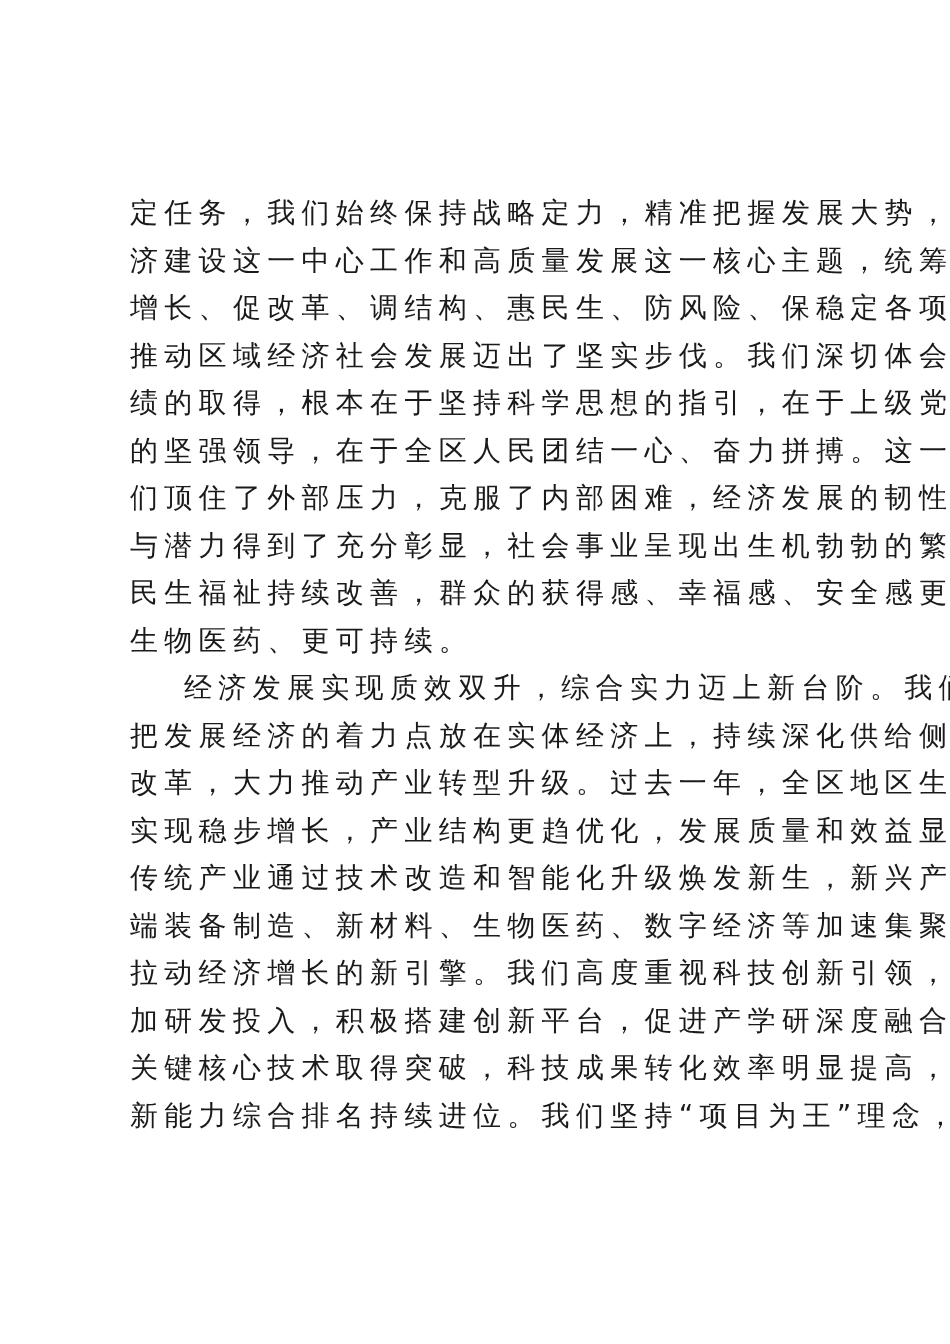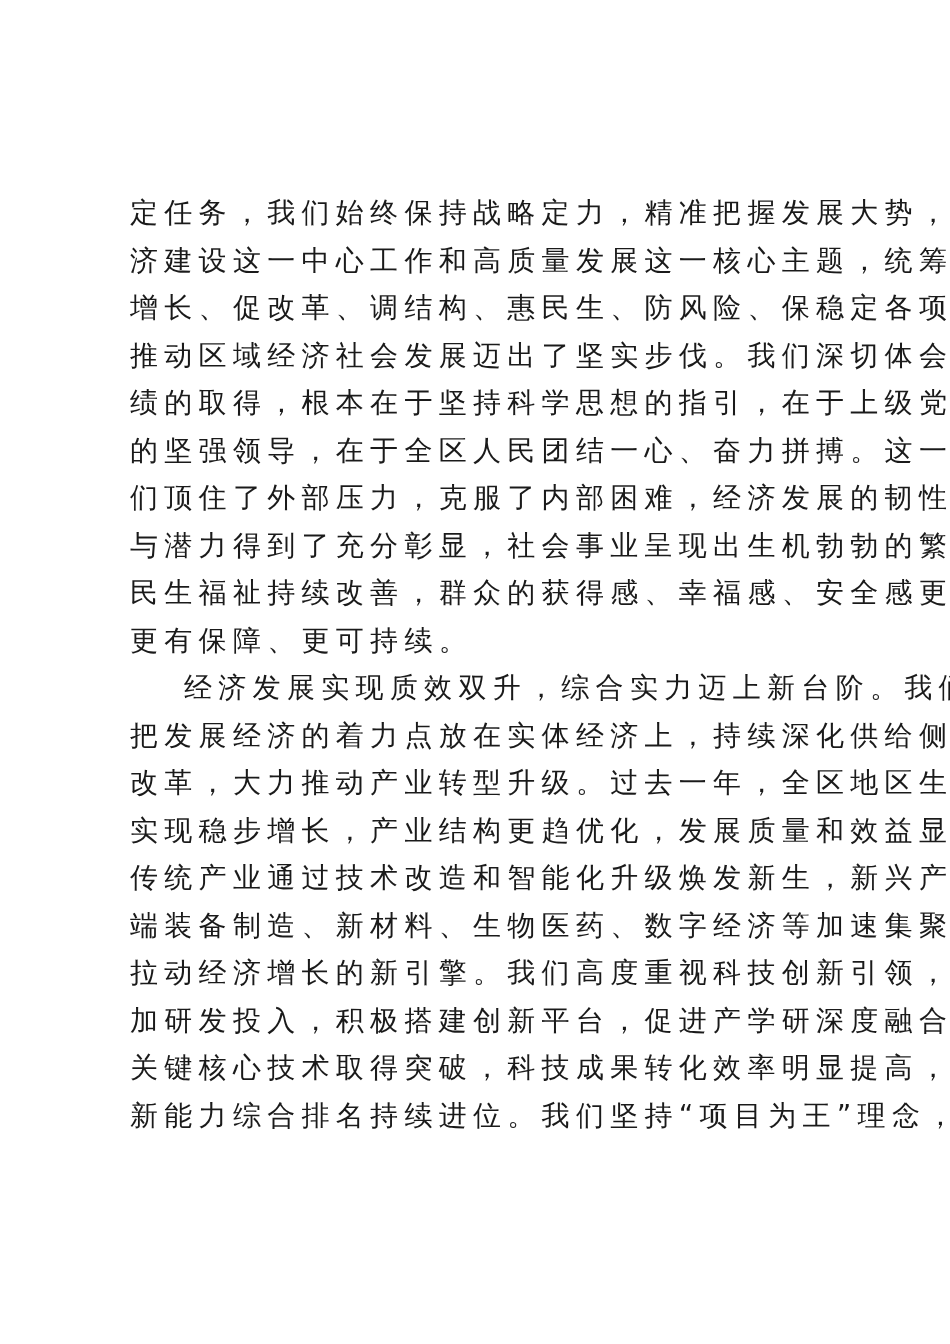--- a/index.html
+++ b/index.html
@@ -49,21 +49,21 @@
     <div class="paragraph">
       <span class="line">定任务，我们始终保持战略定力，精准把握发展大势，聚焦经</span>
       <span class="line">济建设这一中心工作和高质量发展这一核心主题，统筹推进稳</span>
       <span class="line">增长、促改革、调结构、惠民生、防风险、保稳定各项工作，</span>
       <span class="line">推动区域经济社会发展迈出了坚实步伐。我们深切体会到，成</span>
       <span class="line">绩的取得，根本在于坚持科学思想的指引，在于上级党委政府</span>
       <span class="line">的坚强领导，在于全区人民团结一心、奋力拼搏。这一年，我</span>
       <span class="line">们顶住了外部压力，克服了内部困难，经济发展的韧性、活力</span>
       <span class="line">与潜力得到了充分彰显，社会事业呈现出生机勃勃的繁荣景象，</span>
       <span class="line">民生福祉持续改善，群众的获得感、幸福感、安全感更加充实、</span>
-      <span class="line">更有保障、更可持续。</span>
+      <span class="line">生物医药、更可持续。</span>
     </div>
 
     <div class="paragraph">
       <span class="line indent">经济发展实现质效双升，综合实力迈上新台阶。我们坚持</span>
       <span class="line">把发展经济的着力点放在实体经济上，持续深化供给侧结构性</span>
       <span class="line">改革，大力推动产业转型升级。过去一年，全区地区生产总值</span>
       <span class="line">实现稳步增长，产业结构更趋优化，发展质量和效益显著提升。</span>
       <span class="line">传统产业通过技术改造和智能化升级焕发新生，新兴产业如高</span>
       <span class="line">端装备制造、新材料、生物医药、数字经济等加速集聚，成为</span>
       <span class="line">拉动经济增长的新引擎。我们高度重视科技创新引领，不断增</span>

